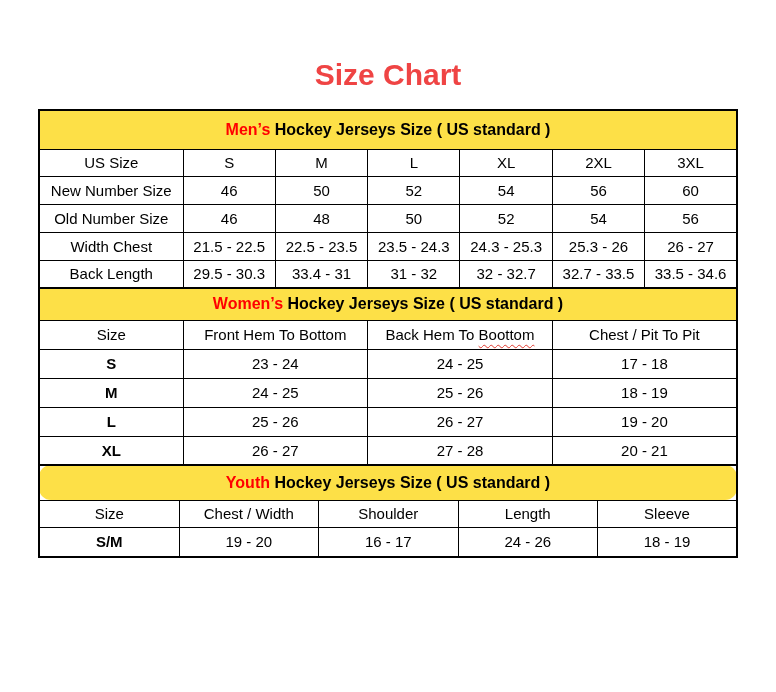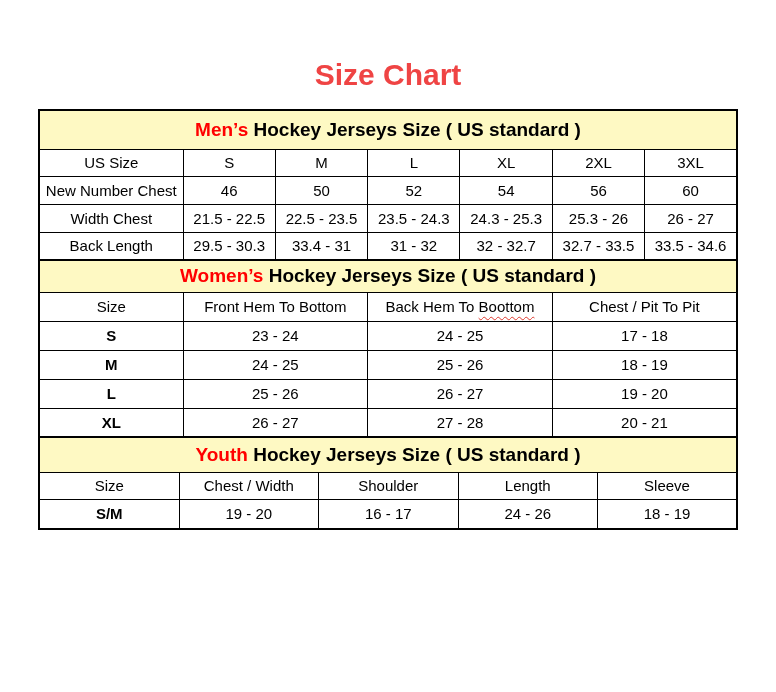--- a/index.html
+++ b/index.html
@@ -31,27 +31,27 @@
   td {
     border: 1.5px solid #000000;
     text-align: center;
     vertical-align: middle;
     color: #000000;
     font-size: 15px;
     padding: 1px 2px;
     overflow: hidden;
   }
   tr.band-row td {
-    background: #fef9c3;
-    font-size: 19px;
+    background: #fde047;
+    font-size: 16px;
     font-weight: bold;
   }
   tr.band-row.band-men td   { height: 39px; }
   tr.band-row.band-women td { height: 32px; margin-top: 41px; }
-  tr.band-row.band-youth td { height: 35px; }
+  tr.band-row.band-youth td { height: 35px; border-radius: 12px; }
   tr.head-row td { font-weight: normal; height: 27px; }
   tr.data-row td { height: 28px; }
   table.women-table tr.data-row td,
   table.women-table tr.head-row td { height: 29px; }
   table.youth-table tr.data-row td { height: 30px; }
   td.row-label-bold { font-weight: bold; }
   .hl { color: #FF0000; font-weight: bold; }
   .squiggle {
     text-decoration-line: underline;
     text-decoration-style: wavy;
@@ -88,27 +88,36 @@
     <tr class="head-row">
       <td>US Size</td>
       <td>S</td>
       <td>M</td>
       <td>L</td>
       <td>XL</td>
       <td>2XL</td>
       <td>3XL</td>
     </tr>
     <tr class="data-row">
-      <td>New Number Chest</td>
+      <td>New Number Size</td>
       <td>46</td>
       <td>50</td>
       <td>52</td>
       <td>54</td>
       <td>56</td>
       <td>60</td>
+    </tr>
+    <tr class="data-row">
+      <td>Old Number Size</td>
+      <td>46</td>
+      <td>48</td>
+      <td>50</td>
+      <td>52</td>
+      <td>54</td>
+      <td>56</td>
     </tr>
     <tr class="data-row">
       <td>Width Chest</td>
       <td>21.5 - 22.5</td>
       <td>22.5 - 23.5</td>
       <td>23.5 - 24.3</td>
       <td>24.3 - 25.3</td>
       <td>25.3 - 26</td>
       <td>26 - 27</td>
     </tr>

